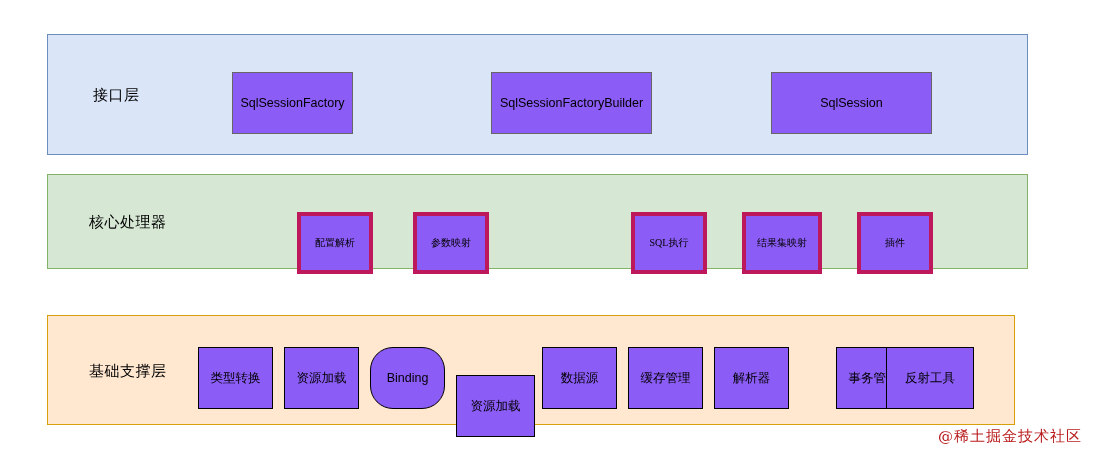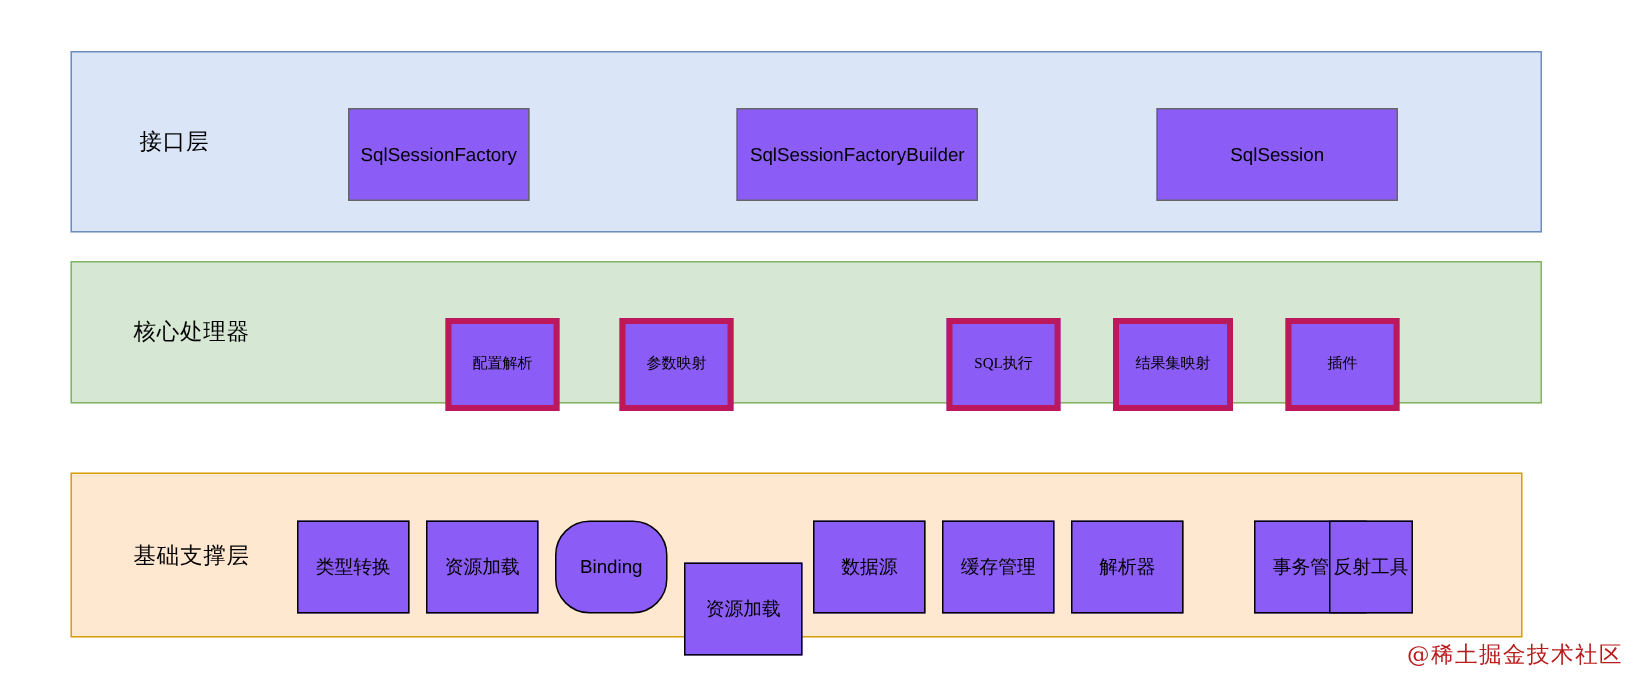--- a/index.html
+++ b/index.html
@@ -193,20 +193,20 @@
     </div>
 
     <div class="node node-base" style="left:580px;width:75px;">
       <span>缓存管理</span>
     </div>
 
     <div class="node node-base" style="left:752px;width:75px;margin-left:36px;">
       <span>事务管理</span>
     </div>
 
-    <div class="node node-base" style="left:838px;width:56px;">
+    <div class="node node-base" style="left:838px;width:88px;">
       <span>反射工具</span>
     </div>
   </div>
 
   <div class="watermark">@稀土掘金技术社区</div>
 
 </div>
 
 </body></html>

